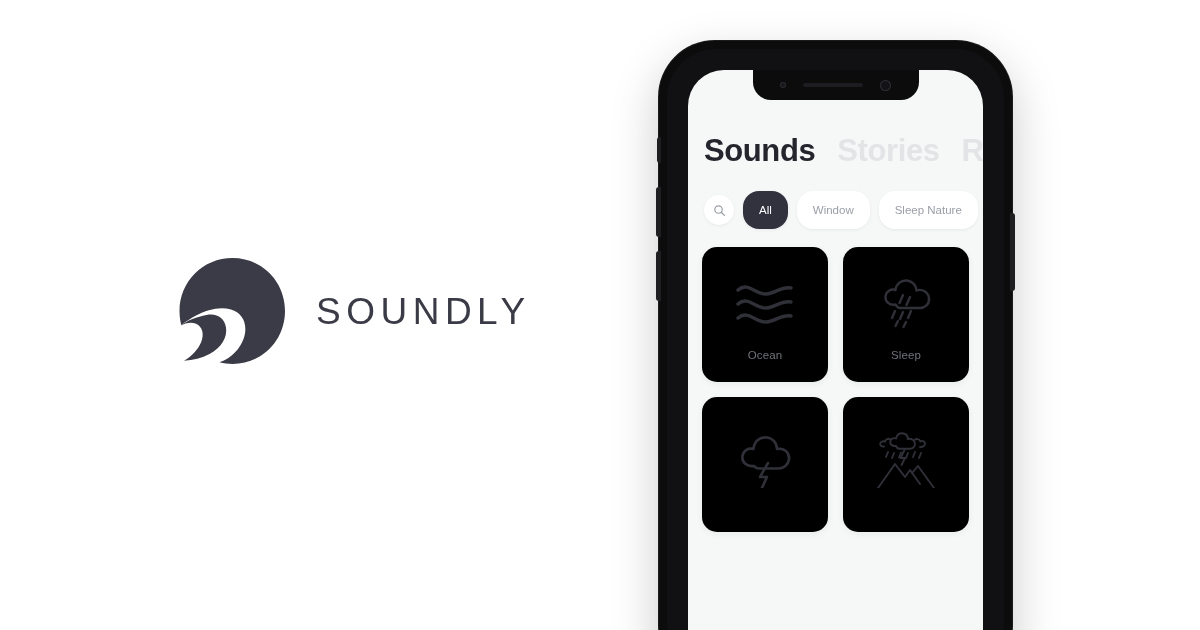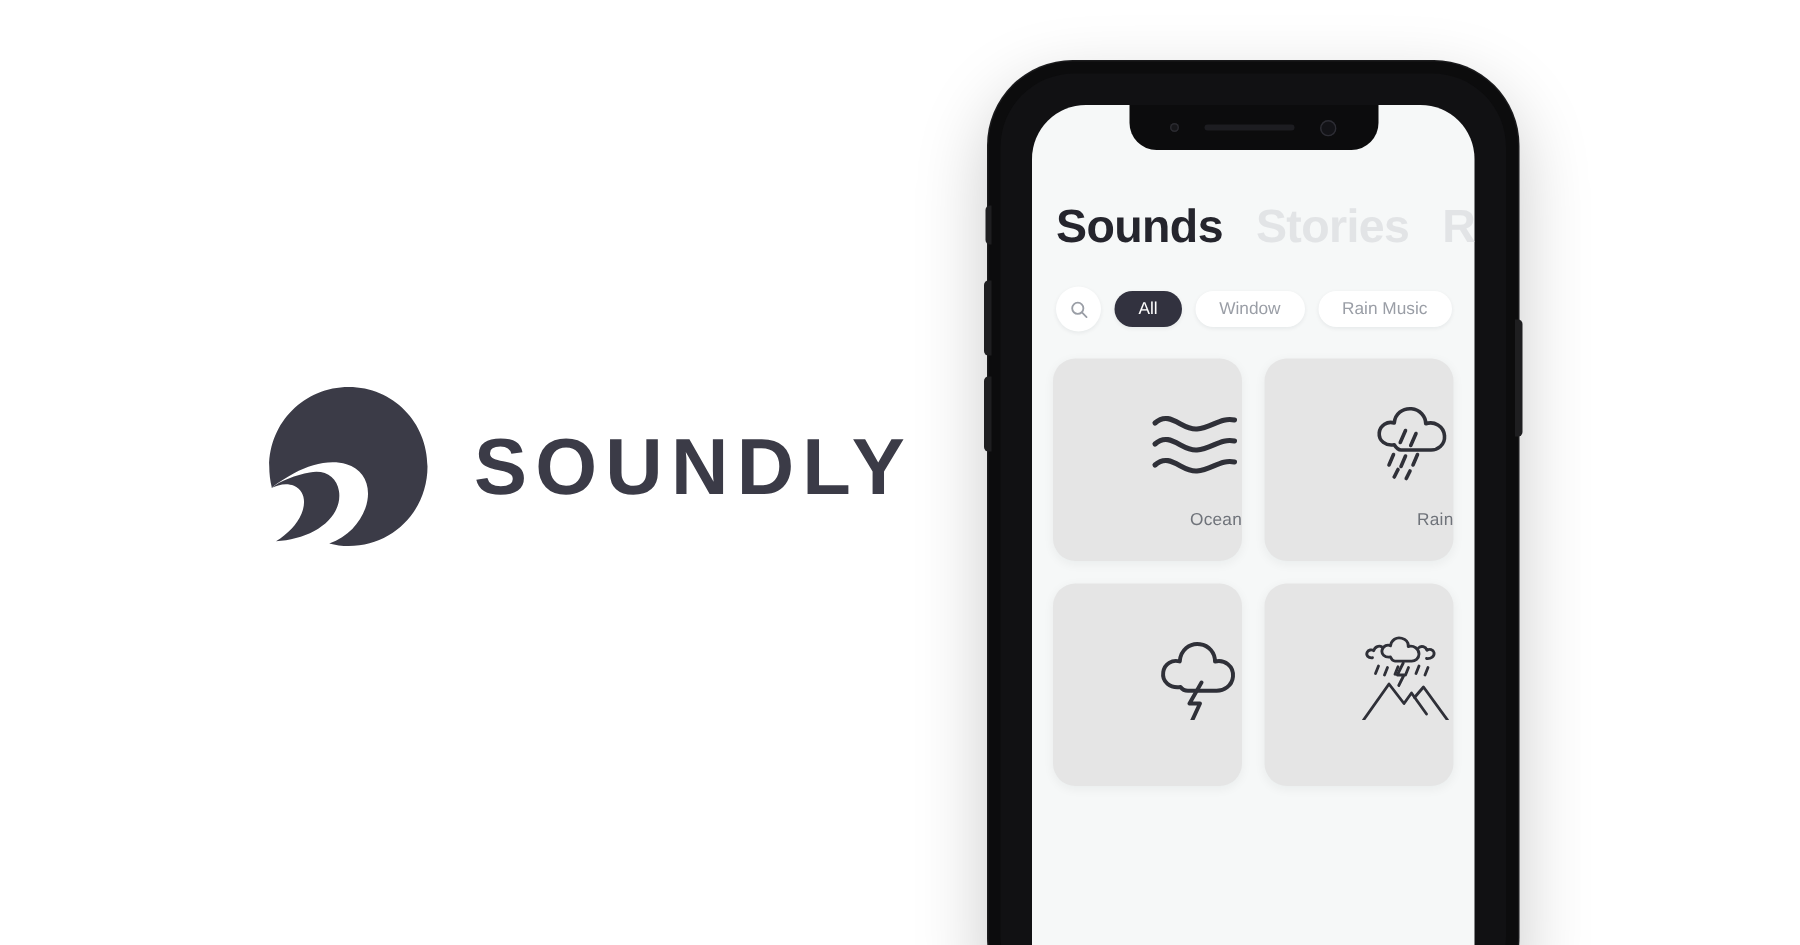--- a/index.html
+++ b/index.html
@@ -11,21 +11,21 @@
   }
   .stage { position:relative; width:1200px; height:630px; background:#ffffff; }
 
   
   .brand {
     position:absolute; left:176px; top:255px;
     display:flex; align-items:center; gap:28px;
   }
   .brand-mark { width:112px; height:112px; display:block; flex:none; }
   .brand-word {
-    font-size:53px; letter-spacing:5.5px; font-weight:700;
+    font-size:37px; letter-spacing:5.5px; font-weight:400;
     color:#3b3b47; line-height:1; white-space:nowrap;
     font-family:"Liberation Sans", sans-serif;
   }
 
   
   .phone {
     position:absolute; left:659px; top:41px;
     width:353px; height:640px;
     background:#0c0c0d;
     border-radius:56px;
@@ -76,37 +76,37 @@
     display:flex; align-items:center; gap:9px;
     margin-top:23px; padding-left:2px; white-space:nowrap;
   }
   .search-pill {
     width:30px; height:30px; border-radius:50%;
     background:#ffffff; flex:none;
     display:flex; align-items:center; justify-content:center;
     box-shadow:0 1px 3px rgba(20,24,40,.07);
   }
   .pill {
-    height:24px; border-radius:16px; padding:4px 16px;
+    height:38px; border-radius:16px; padding:4px 16px;
     display:flex; align-items:center; justify-content:center;
     font-size:11.5px; flex:none;
     background:#ffffff; color:#9a9ea6;
     box-shadow:0 1px 3px rgba(20,24,40,.07);
   }
   .pill-active { background:#32323f; color:#ffffff; }
 
   .grid {
     margin-top:18px;
     display:grid; grid-template-columns:1fr 1fr; gap:15px;
     padding-bottom:6px;
   }
   .card {
-    background:#e5e5e5; border-radius:15px;
+    background:#000000; border-radius:15px;
     height:135px;
-    display:flex; flex-direction:column; align-items:flex-end; justify-content:center;
+    display:flex; flex-direction:column; align-items:center; justify-content:center;
     box-shadow:0 2px 7px rgba(22,28,45,.055);
   }
   .card-icon { height:70px; display:flex; align-items:center; justify-content:center; }
   .card-icon svg { display:block; }
   .card-label { margin-top:10px; font-size:11.5px; color:#6f737a; letter-spacing:.15px; }
 </style>
 </head>
 <body>
 
 <div class="stage">
@@ -161,21 +161,21 @@
 
           <div class="filters">
             <div class="search-pill">
               <svg width="13" height="13" viewBox="0 0 16 16" fill="none" stroke="#9a9ea6" stroke-width="1.5" stroke-linecap="round">
                 <circle cx="6.8" cy="6.8" r="4.6"></circle>
                 <line x1="10.4" y1="10.4" x2="14" y2="14"></line>
               </svg>
             </div>
             <div class="pill pill-active">All</div>
             <div class="pill">Window</div>
-            <div class="pill">Rain Music</div>
+            <div class="pill">Sleep Nature</div>
           </div>
 
           <div class="grid">
 
             <div class="card">
               <div class="card-icon">
                 <svg width="62" height="50" viewBox="0 0 62 50" fill="none" stroke="#2f3038" stroke-width="3.4" stroke-linecap="round">
                   <path d="M4 11 C14 2 22 16 32 15 C42 14 48 7 57 9"></path>
                   <path d="M4 25 C14 16 22 30 32 29 C42 28 48 21 57 23"></path>
                   <path d="M4 39 C14 30 22 44 32 43 C42 42 48 35 57 37"></path>
@@ -193,21 +193,21 @@
                            L23 32 C21.5 32 19.8 30.6 18.5 28.5 Z"></path>
                   <path d="M26 19 L22.5 27"></path>
                   <path d="M33 21 L29.5 29"></path>
                   <path d="M18 35 L15 42"></path>
                   <path d="M26 36 L23 43"></path>
                   <path d="M34 35 L31 42"></path>
                   <path d="M21 45 L18.5 50"></path>
                   <path d="M29 46 L26.5 51"></path>
                 </svg>
               </div>
-              <div class="card-label">Rain</div>
+              <div class="card-label">Sleep</div>
             </div>
 
 
 
             <div class="card">
               <div class="card-icon">
                 <svg width="60" height="56" viewBox="0 0 60 56" fill="none" stroke="#2f3038" stroke-width="2.6" stroke-linecap="round" stroke-linejoin="round">
                   <path d="M19 34 C12 35 6.5 30.5 7.5 24 C8.3 18.5 13.5 15.5 18.5 17
                            C19 9.5 25 4.5 32 5.5 C38 6.3 42 11 42 17
                            C48.5 15.5 54.5 20 54 27 C53.5 33 48 37 42 36.5

